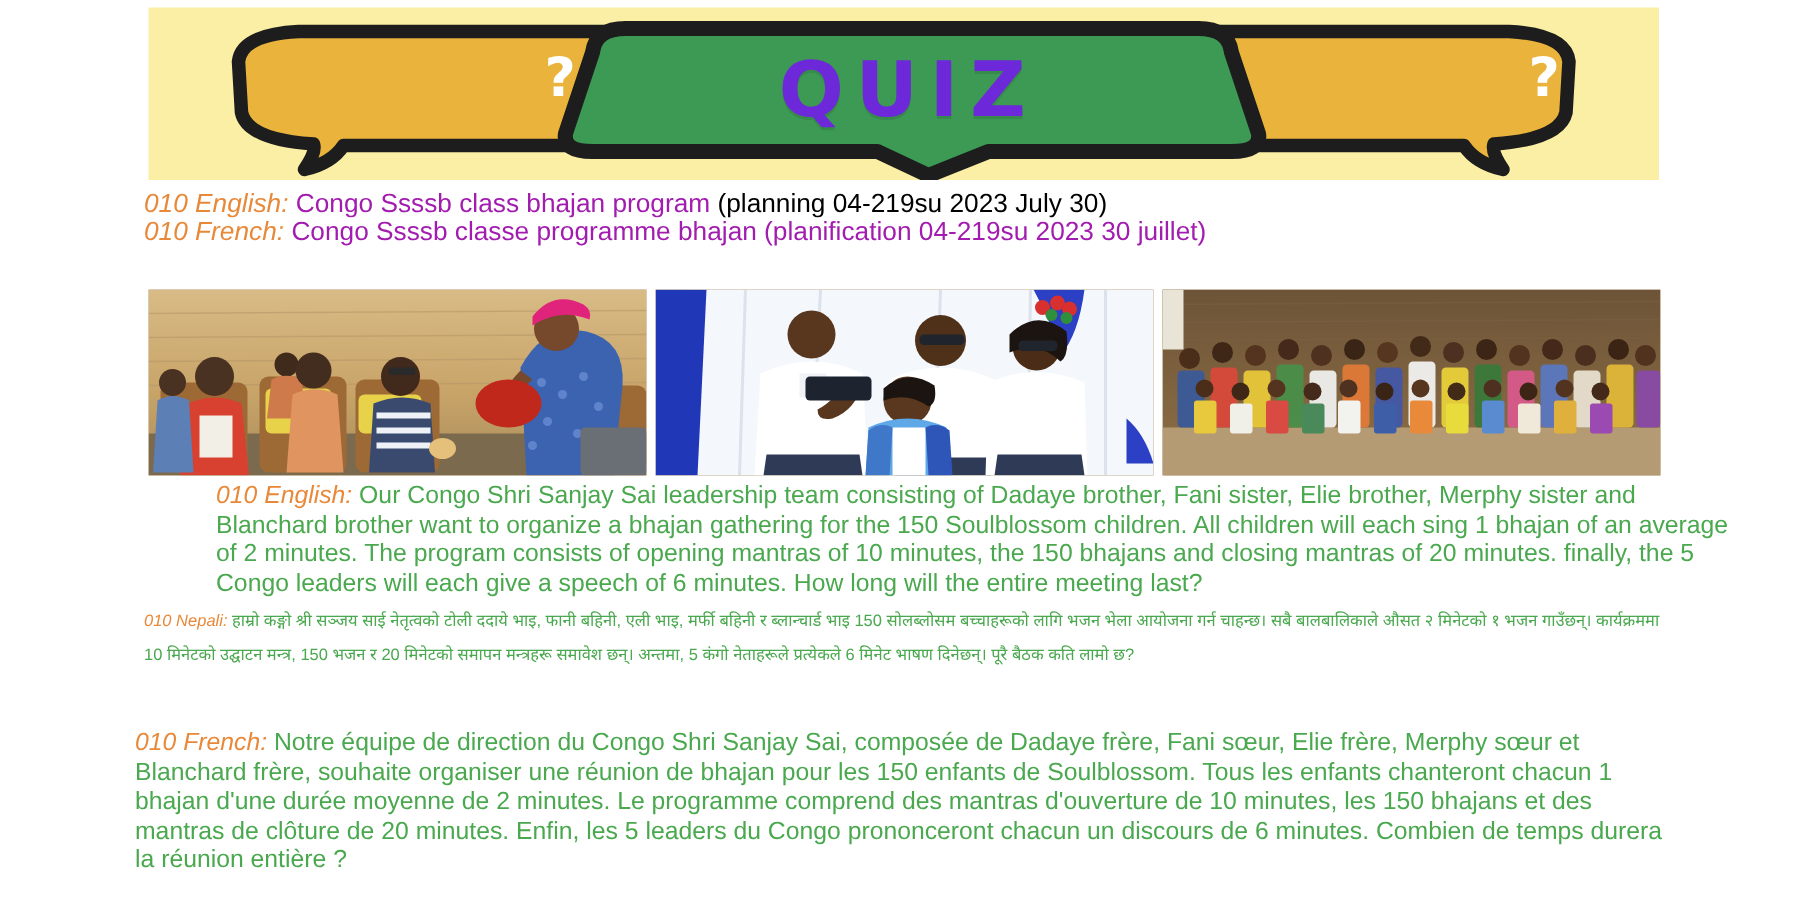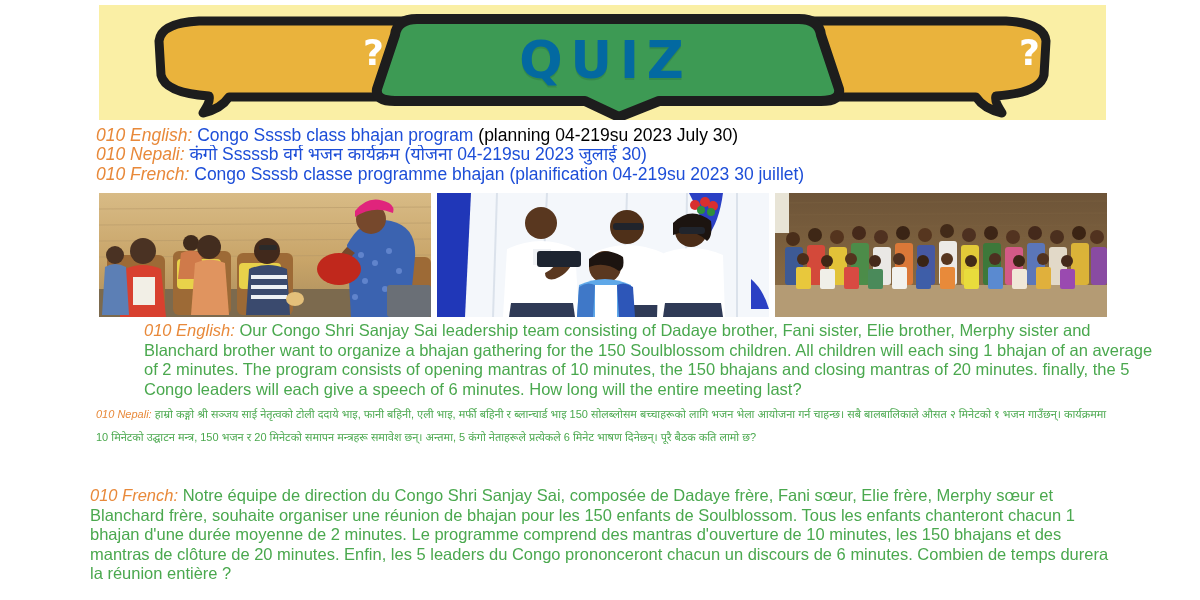--- a/index.html
+++ b/index.html
@@ -37,21 +37,21 @@
     left: 0; top: 0;
     width: 1007px; height: 115px;
     display: flex; align-items: center; justify-content: center;
     pointer-events: none;
   }
   .quiz-word span {
     font-family: "DejaVu Sans", sans-serif;
     font-weight: 700;
     font-size: 51px;
     letter-spacing: 8px;
-    color: #0369a1;
+    color: #6d28d9;
     text-shadow: 0 2px 0 rgba(0,0,0,0.10);
     margin-top: -5px;
     margin-left: 6px;
   }
   .qmark {
     position: absolute;
     font-family: "DejaVu Sans", sans-serif;
     font-weight: 700;
     font-size: 36px;
     color: #ffffff;
@@ -67,21 +67,21 @@
     left: 96px; top: 126px;
     width: 1010px;
   }
   .title-line {
     font-size: 17.5px;
     line-height: 19.3px;
     white-space: nowrap;
     overflow: hidden;
   }
   .lbl { color: #e8893a; font-style: italic; }
-  .pur { color: #1d4ed8; }
+  .pur { color: #a21caf; }
   .grn { color: #000000; }
 
   
   .photo-row {
     position: absolute;
     left: 99px; top: 193px;
     width: 1008px; height: 124px;
     display: flex;
     gap: 6px;
   }
@@ -128,23 +128,20 @@
       <span>QUIZ</span>
     </div>
   </div>
 
   <div class="titles">
 
     <div class="title-line">
       <span class="lbl">010 English:</span><span class="pur"> Congo Ssssb class bhajan program </span><span class="grn">(planning 04-219su 2023 July 30)</span>
     </div>
 
-    <div class="title-line">
-      <span class="lbl">010 Nepali:</span><span class="pur"> कंगो Sssssb वर्ग भजन कार्यक्रम (योजना 04-219su 2023 जुलाई 30)</span>
-    </div>
 
     <div class="title-line">
       <span class="lbl">010 French:</span><span class="pur"> Congo Ssssb classe programme bhajan (planification 04-219su 2023 30 juillet)</span>
     </div>
 
   </div>
 
   <div class="photo-row">
 
     <div class="photo">

